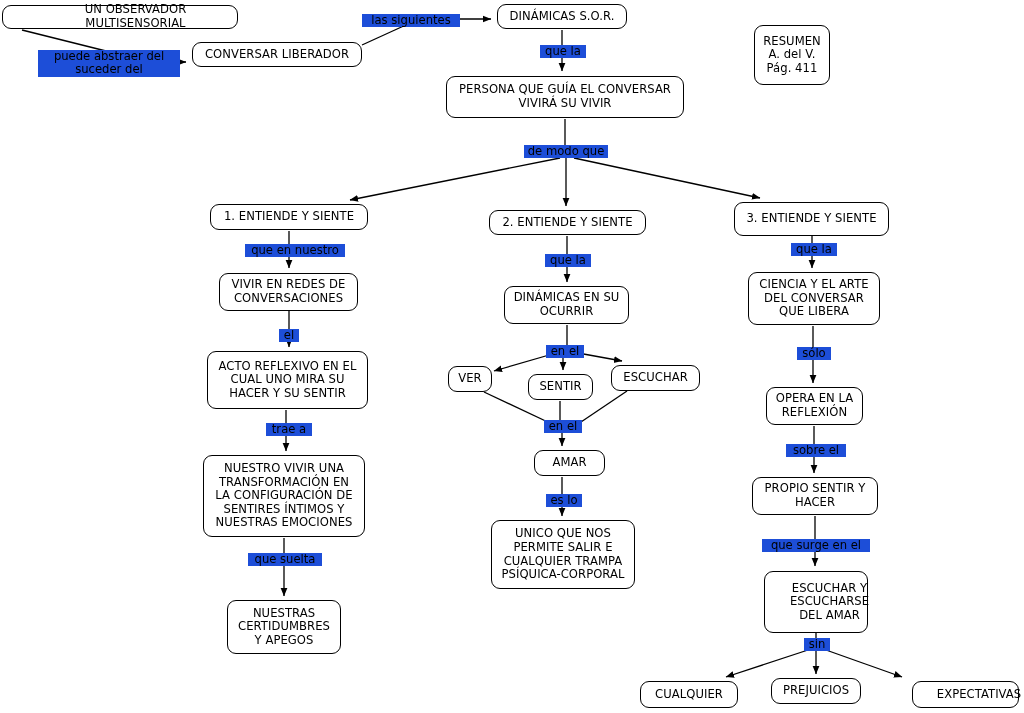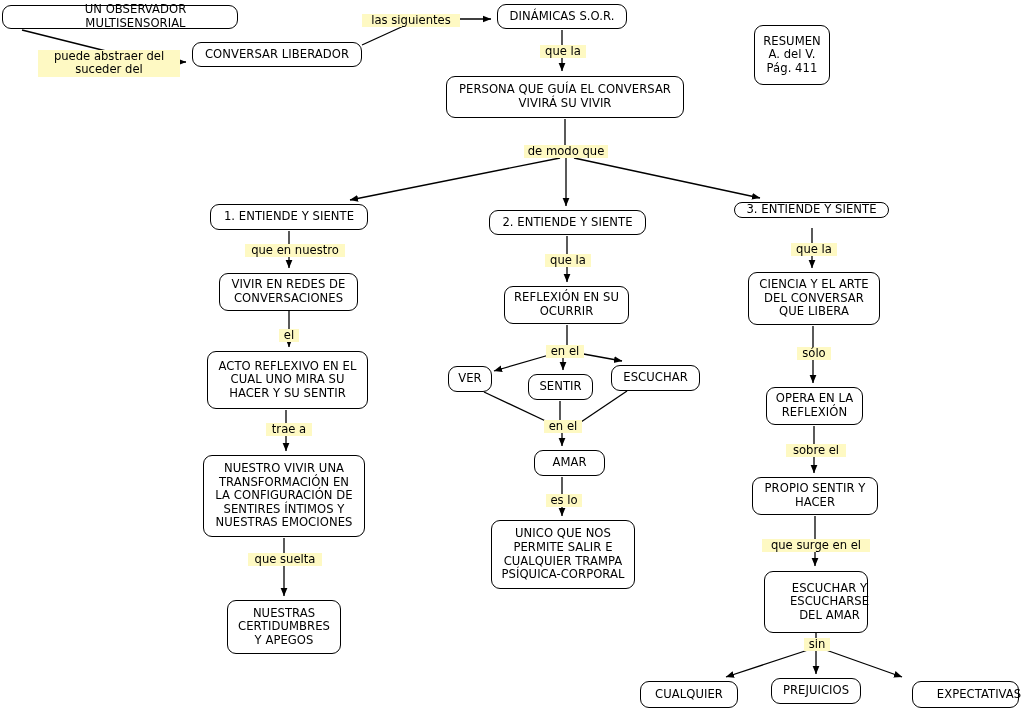--- a/index.html
+++ b/index.html
@@ -42,21 +42,21 @@
     z-index: 3;
     white-space: pre-line;
   }
   .linklabel {
     position: absolute;
     color: #000000;
     font-size: 11.6px;
     line-height: 13.4px;
     text-align: center;
     white-space: pre-line;
-    background: #fef9c3;
+    background: #1d4ed8;
     z-index: 4;
     padding: 0 1px;
   }
 </style>
 </head>
 <body>
 
 <div id="canvas">
 
   <svg id="edges" viewBox="0 0 1024 713" xmlns="http://www.w3.org/2000/svg">
@@ -115,24 +115,24 @@
       <div class="node" style="left: 2px; top: 5px; width: 236px; height: 24px; padding-left: 36px;">UN OBSERVADOR MULTISENSORIAL</div>
       <div class="node" style="left: 192px; top: 42px; width: 170px; height: 25px;">CONVERSAR LIBERADOR</div>
       <div class="node" style="left: 497px; top: 4px; width: 130px; height: 25px;">DINÁMICAS S.O.R.</div>
       <div class="node" style="left: 754px; top: 25px; width: 76px; height: 60px;">RESUMEN
 A. del V.
 Pág. 411</div>
       <div class="node" style="left: 446px; top: 76px; width: 238px; height: 42px;">PERSONA QUE GUÍA EL CONVERSAR
 VIVIRÁ SU VIVIR</div>
       <div class="node" style="left: 210px; top: 204px; width: 158px; height: 26px;">1. ENTIENDE Y SIENTE</div>
       <div class="node" style="left: 489px; top: 210px; width: 157px; height: 25px;">2. ENTIENDE Y SIENTE</div>
-      <div class="node" style="left: 734px; top: 202px; width: 155px; height: 16px;">3. ENTIENDE Y SIENTE</div>
+      <div class="node" style="left: 734px; top: 202px; width: 155px; height: 34px;">3. ENTIENDE Y SIENTE</div>
       <div class="node" style="left: 219px; top: 273px; width: 139px; height: 38px;">VIVIR EN REDES DE
 CONVERSACIONES</div>
-      <div class="node" style="left: 504px; top: 286px; width: 125px; height: 38px;">REFLEXIÓN EN SU
+      <div class="node" style="left: 504px; top: 286px; width: 125px; height: 38px;">DINÁMICAS EN SU
 OCURRIR</div>
       <div class="node" style="left: 748px; top: 272px; width: 132px; height: 53px;">CIENCIA Y EL ARTE
 DEL CONVERSAR
 QUE LIBERA</div>
       <div class="node" style="left: 207px; top: 351px; width: 161px; height: 58px;">ACTO REFLEXIVO EN EL
 CUAL UNO MIRA SU
 HACER Y SU SENTIR</div>
       <div class="node" style="left: 448px; top: 366px; width: 44px; height: 26px;">VER</div>
       <div class="node" style="left: 528px; top: 374px; width: 65px; height: 26px;">SENTIR</div>
       <div class="node" style="left: 611px; top: 365px; width: 89px; height: 26px;">ESCUCHAR</div>

